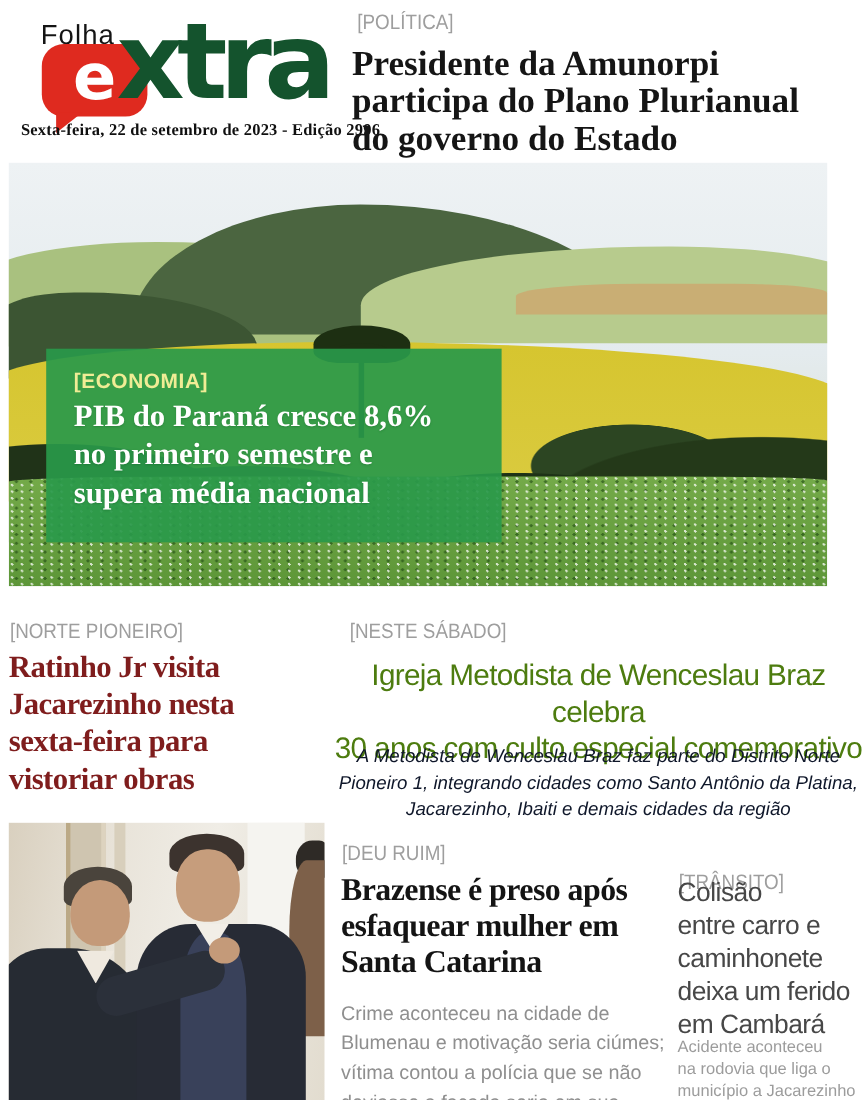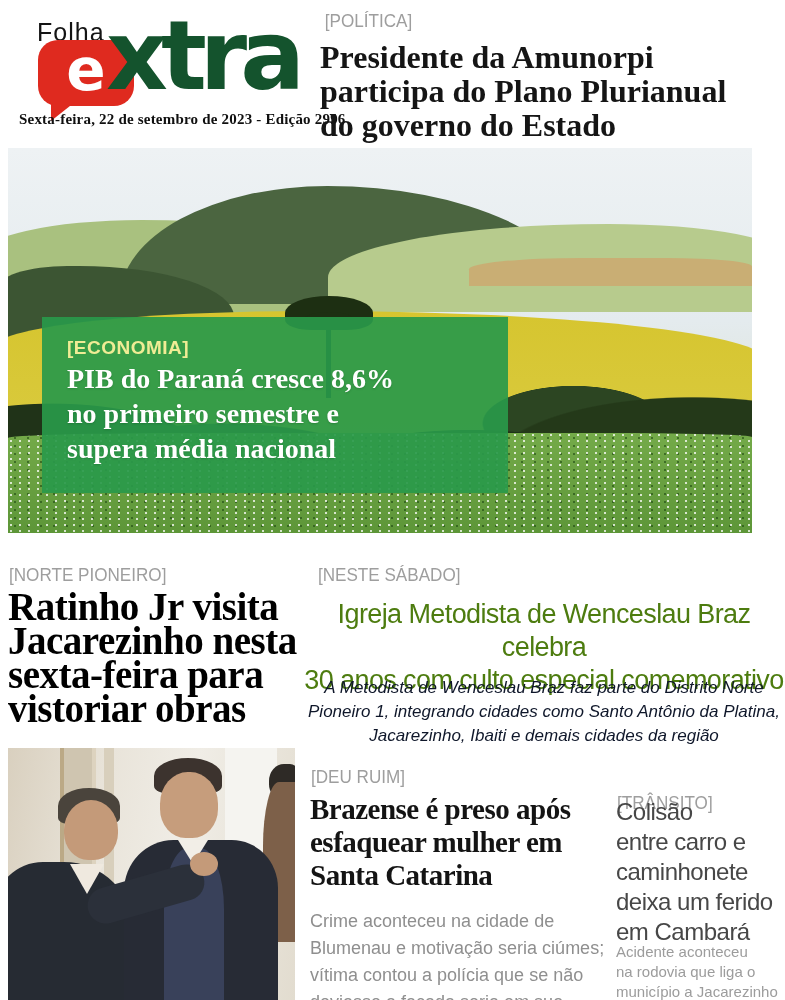--- a/index.html
+++ b/index.html
@@ -59,33 +59,33 @@
           radial-gradient(circle 1.2px at 3px 2px, rgba(255,255,255,.75) 98%, transparent),
           radial-gradient(circle 1.4px at 7px 5px, rgba(22,64,12,.55) 98%, transparent),
           linear-gradient(#74aa49,#5d9638);
         background-size:9px 6px,13px 8px,100% 100%;
         border-radius:25% 20% 0 0 / 5% 4% 0 0;}
   .araucaria{position:absolute;left:318px;top:168px;width:5px;height:82px;background:#16280f;}
   .araucaria:before{content:"";position:absolute;left:-41px;top:-20px;width:88px;height:34px;
         background:#1d2f12;border-radius:50% 50% 30% 30%;}
   .araucaria:after{content:"";position:absolute;left:-22px;top:-4px;width:50px;height:16px;
         background:#1d2f12;border-radius:50%;}
-  .hero-overlay{position:absolute;left:34px;top:169px;width:466px;height:176px;
+  .hero-overlay{position:absolute;left:34px;top:169px;width:414px;height:176px;
         background:rgba(41,153,74,.92);box-sizing:border-box;padding:20px 20px 0 25px;}
   .hero-tag{color:#f0ec95;font-weight:bold;font-size:19px;letter-spacing:.5px;
         font-family:"Liberation Sans",sans-serif;}
   .hero-headline{margin-top:2px;font-family:"Liberation Serif",serif;font-weight:bold;
         font-size:28px;line-height:35px;color:#ffffff;white-space:pre-line;
         text-shadow:0 1px 2px rgba(0,60,20,.25);}
 
   
   .tag-norte{position:absolute;left:9px;top:564px;}
   .headline-norte{position:absolute;left:8px;top:590px;width:295px;
-        font-family:"Liberation Serif",serif;font-weight:bold;font-size:39px;line-height:34px;
-        color:#000000;letter-spacing:-.5px;white-space:pre-line;}
+        font-family:"Liberation Serif",serif;font-weight:bold;font-size:28px;line-height:34px;
+        color:#7f1d1d;letter-spacing:-.5px;white-space:pre-line;}
 
   .tag-sabado{position:absolute;left:310px;top:564px;width:472px;text-align:left;}
   .headline-igreja{position:absolute;left:304px;top:598px;width:480px;text-align:center;
         font-size:27px;line-height:33px;color:#4d7c0f;letter-spacing:-.6px;white-space:pre-line;}
   .deck-igreja{position:absolute;left:308px;top:676px;width:472px;text-align:center;
         font-size:17px;line-height:24px;color:#0f172a;white-space:pre-line;font-style:italic;}
 
   .tag-deuruim{position:absolute;left:311px;top:766px;}
   .headline-brazense{position:absolute;left:310px;top:793px;width:305px;
         font-family:"Liberation Serif",serif;font-weight:bold;font-size:29px;line-height:33px;

